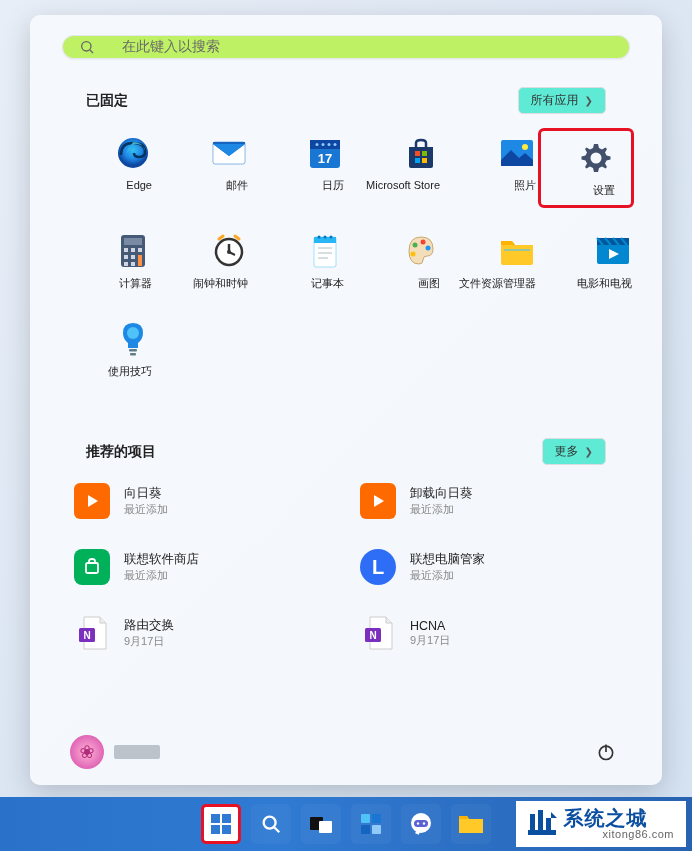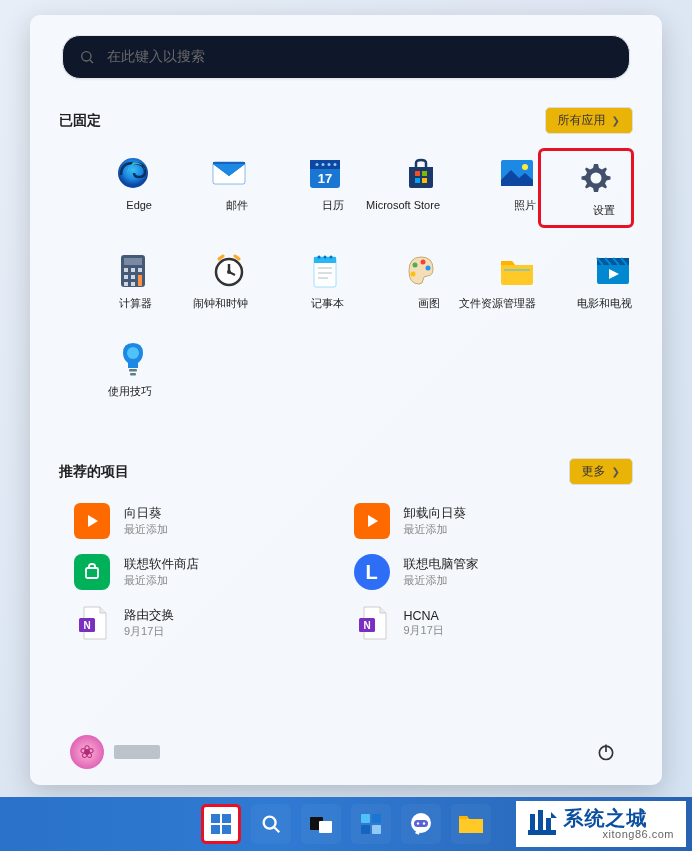--- a/index.html
+++ b/index.html
@@ -1,29 +1,29 @@
 <!DOCTYPE html>
 <html><head>
 <meta charset="utf-8">
 <style>
   * { margin: 0; padding: 0; box-sizing: border-box; font-family: "Segoe UI", "Microsoft YaHei", sans-serif; }
   body { width: 692px; height: 851px; background: linear-gradient(135deg, #e8eef7 0%, #dce6f3 50%, #d4e2f2 100%); position: relative; overflow: hidden; }
   .start-menu { position: absolute; left: 30px; top: 15px; width: 632px; height: 770px; background: rgba(246,249,252,0.95); border-radius: 10px; box-shadow: 0 8px 28px rgba(0,0,0,0.18); padding: 20px 0; }
-  .search-box { margin: 0 32px 28px 32px; height: 44px; background: #0f172a; border: 1px solid #e4e7eb; border-radius: 18px; display: flex; align-items: center; padding: 0 16px; gap: 12px; color: #666; box-shadow: 0 1px 2px rgba(0,0,0,0.05); }
+  .search-box { margin: 0 32px 28px 32px; height: 24px; background: #bef264; border: 1px solid #e4e7eb; border-radius: 18px; display: flex; align-items: center; padding: 0 16px; gap: 27px; color: #666; box-shadow: 0 1px 2px rgba(0,0,0,0.05); }
   .search-ph { font-size: 14px; color: #6a6a6a; }
-  .section-head { display: flex; justify-content: space-between; align-items: center; padding: 0 29px; margin-bottom: 14px; }
+  .section-head { display: flex; justify-content: space-between; align-items: center; padding: 0 56px; margin-bottom: 14px; }
   .section-title { font-size: 14px; font-weight: 600; color: #222; }
-  .pill-btn { display: flex; align-items: center; gap: 6px; padding: 4px 12px; font-size: 12px; background: #eab308; border: 1px solid #ddd; border-radius: 5px; cursor: pointer; color: #333; }
+  .pill-btn { display: flex; align-items: center; gap: 6px; padding: 4px 12px; font-size: 12px; background: #5eead4; border: 1px solid #ddd; border-radius: 5px; cursor: pointer; color: #333; }
   .pill-btn .chev { font-size: 10px; color: #555; }
   .pinned-grid { display: grid; grid-template-columns: repeat(6, 1fr); row-gap: 18px; padding: 0 28px; }
   .app-tile { display: flex; flex-direction: column; align-items: flex-end; justify-content: flex-start; cursor: pointer; padding: 6px 2px; border-radius: 6px; }
   .app-icon { width: 38px; height: 38px; display: flex; align-items: center; justify-content: center; margin-bottom: 6px; }
   .app-label { font-size: 11px; color: #222; text-align: center; line-height: 14px; white-space: nowrap; }
   .highlight-red { border: 3px solid #e81123; }
-  .rec-list { padding: 0 40px; display: grid; grid-template-columns: 1fr 1fr; column-gap: 20px; row-gap: 22px; margin-top: 6px; gap: 7px; }
+  .rec-list { padding: 0 40px; display: grid; grid-template-columns: 1fr 1fr; column-gap: 20px; row-gap: 22px; margin-top: 6px; }
   .rec-item { display: flex; align-items: center; gap: 14px; cursor: pointer; padding: 4px; }
   .rec-icon { width: 36px; height: 36px; display: flex; align-items: center; justify-content: center; border-radius: 6px; flex-shrink: 0; }
   .rec-text { display: flex; flex-direction: column; }
   .rec-title { font-size: 12.5px; color: #222; }
   .rec-sub { font-size: 11px; color: #888; }
   .footer-bar { position: absolute; bottom: 0; left: 0; right: 0; height: 66px; display: flex; align-items: center; justify-content: space-between; padding: 0 44px 0 40px; }
   .user-chip { display: flex; align-items: center; gap: 10px; cursor: pointer; }
   .avatar { width: 34px; height: 34px; border-radius: 50%; background: radial-gradient(circle, #ffb4d8 0%, #e065b5 70%); display: flex; align-items: center; justify-content: center; color: #b12a7a; font-size: 18px; }
   .user-name { width: 46px; height: 14px; background: rgba(120,130,145,0.45); border-radius: 2px; filter: blur(0.3px); }
   .power-btn { width: 24px; height: 24px; display: flex; align-items: center; justify-content: center; cursor: pointer; color: #333; }

